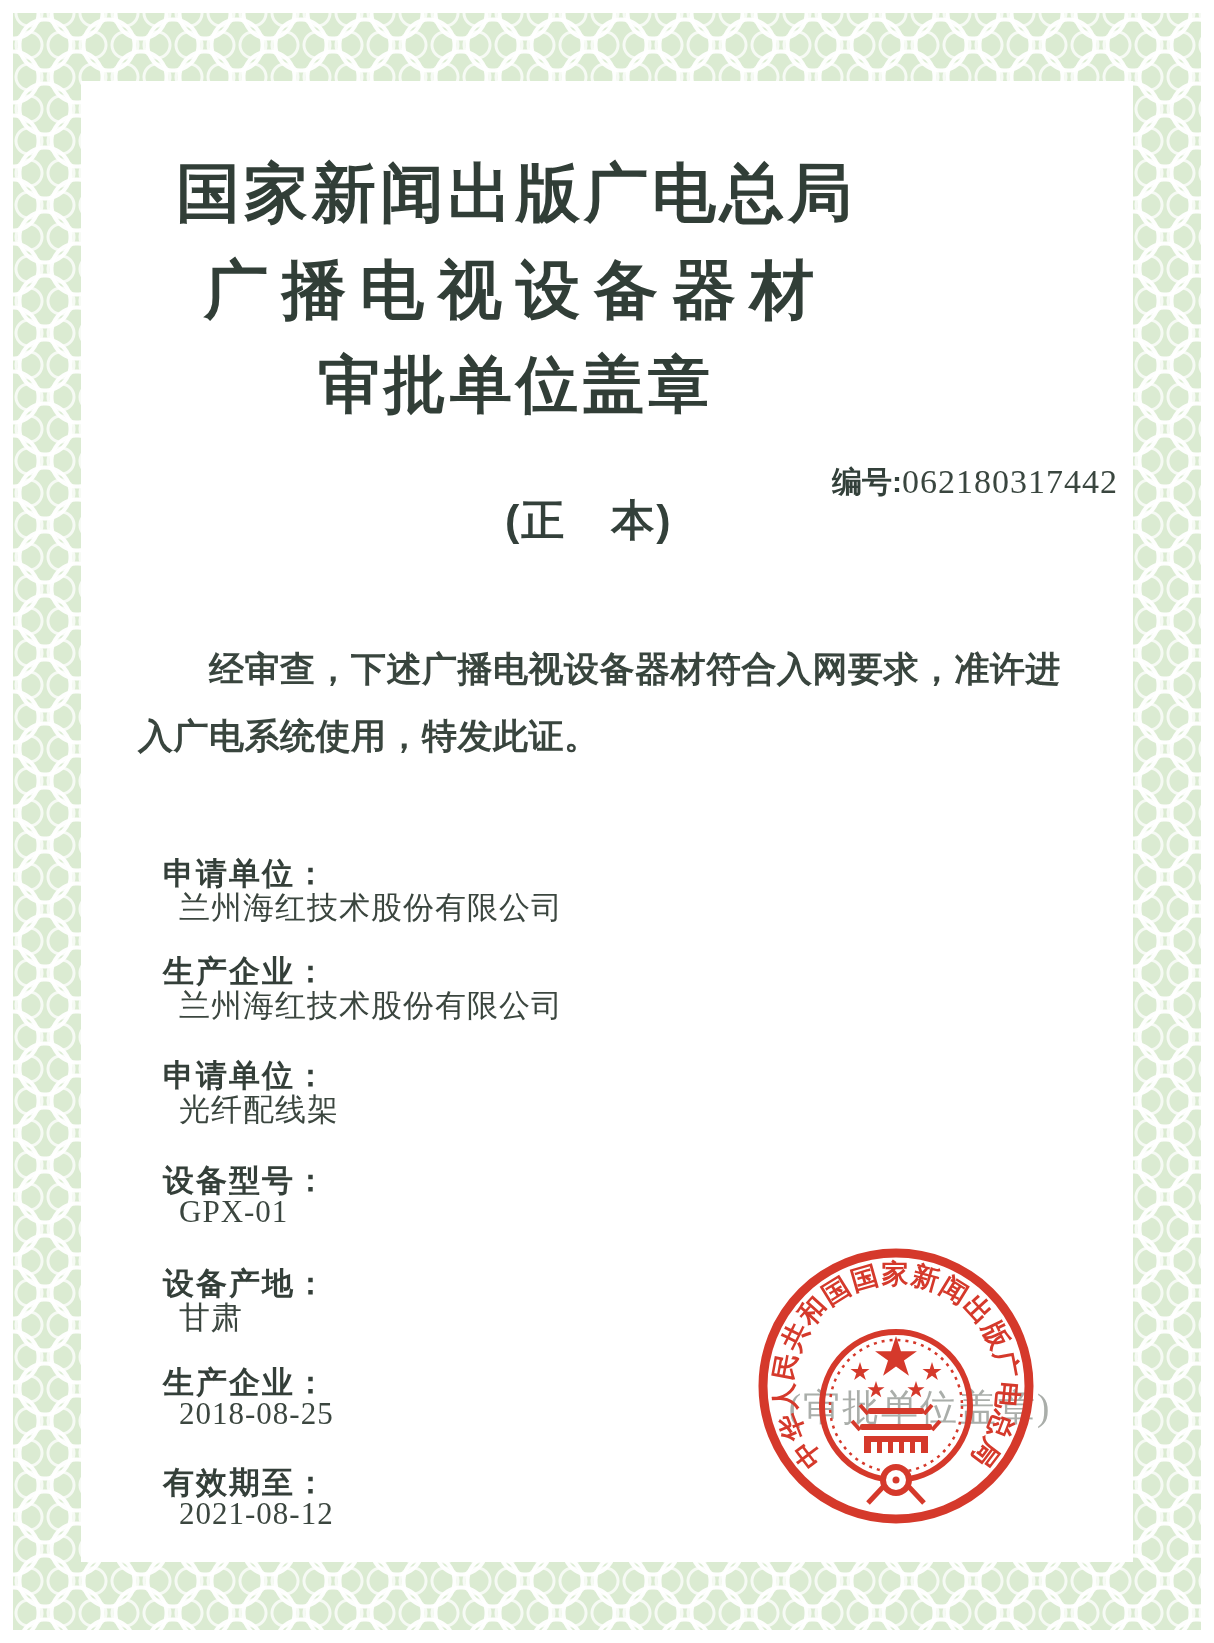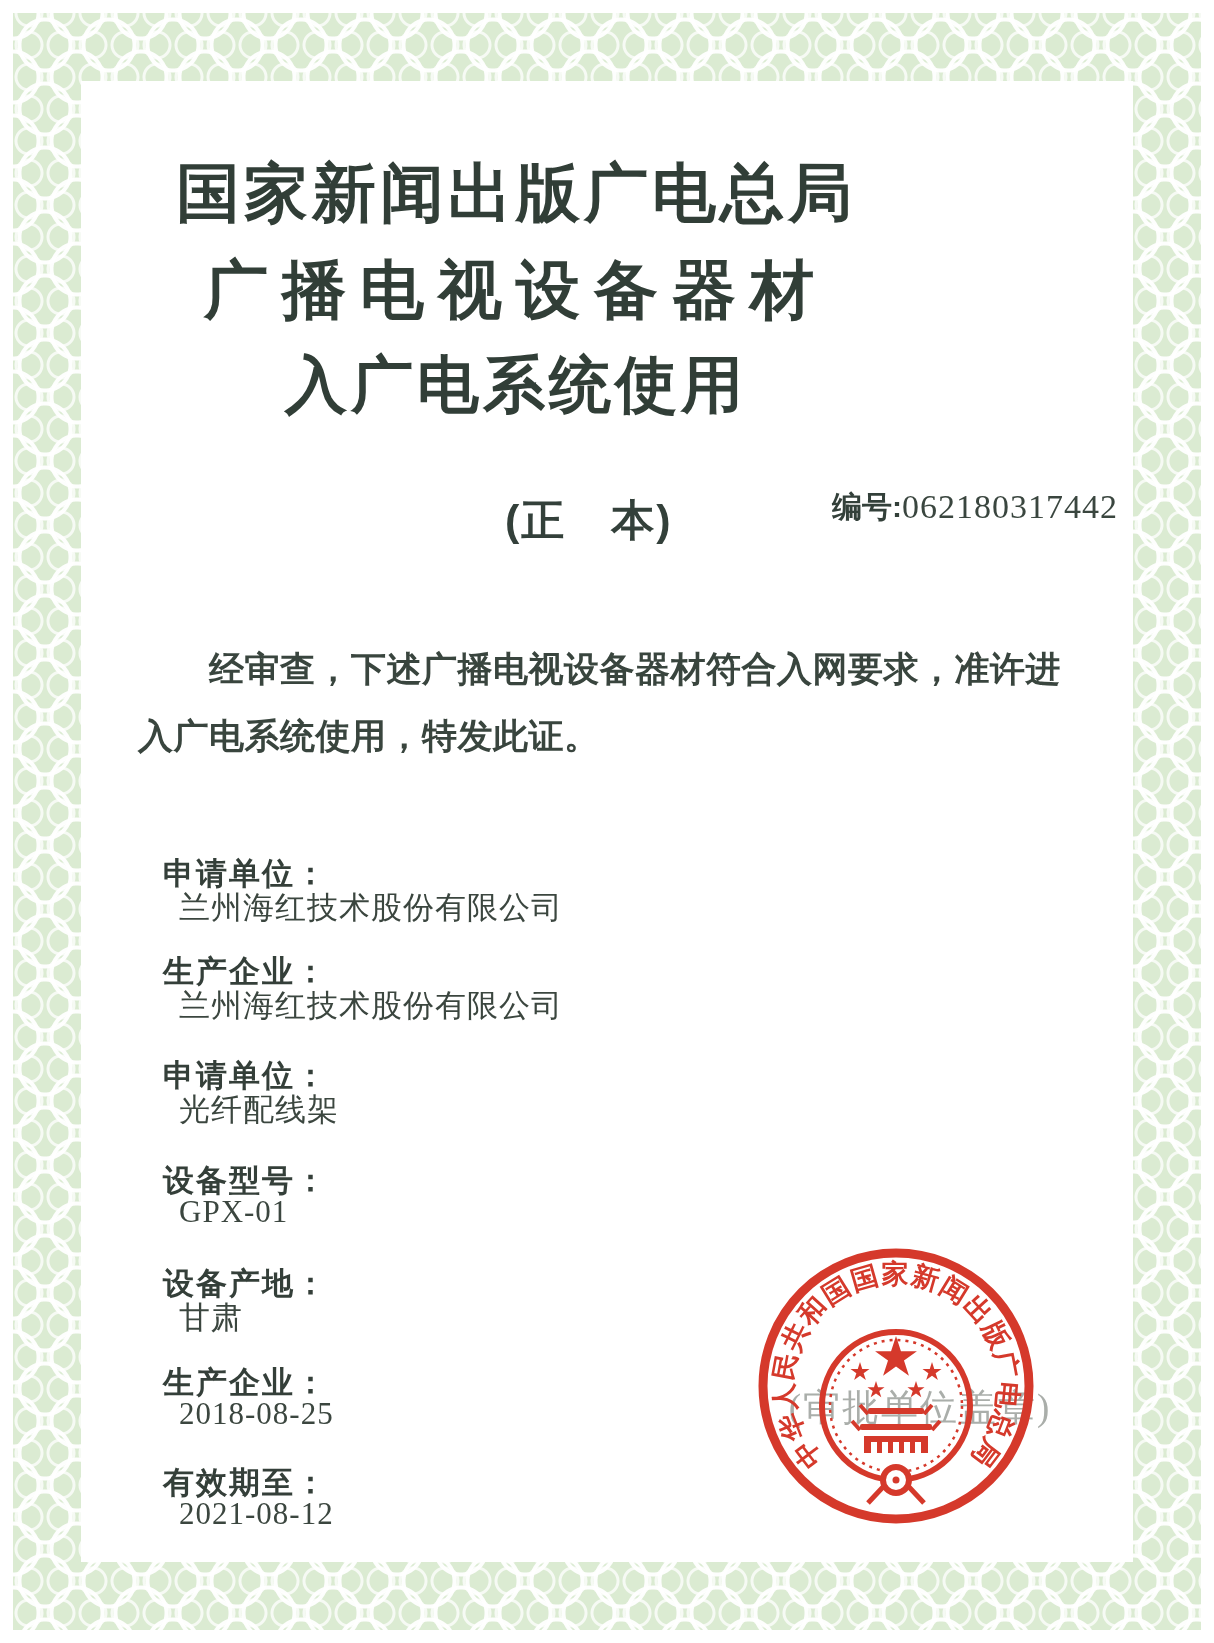--- a/index.html
+++ b/index.html
@@ -33,21 +33,21 @@
   .t1{top:150px; font-size:64px; letter-spacing:4px;}
   .t2{top:247px; font-size:64px; letter-spacing:14px;}
   .t3{top:343px; font-size:62px; letter-spacing:4px;}
 
   .copy-type{
     top:492px; left:505px;
     font-family:"Liberation Sans", sans-serif;
     font-weight:bold; font-size:43px; color:#33403a; letter-spacing:2px;
   }
   .serial{
-    top:487px; left:832px; display:flex; align-items:flex-end;
+    top:462px; left:832px; display:flex; align-items:flex-end;
   }
   .serial-label{
     font-family:"Liberation Sans", sans-serif;
     font-weight:bold; font-size:30px; color:#33403a;
   }
   .serial-number{
     font-family:"Liberation Serif", serif;
     font-size:34px; color:#3a463f; letter-spacing:1px;
     transform:translateY(-2px);
   }
@@ -88,21 +88,21 @@
 </head>
 <body>
 
 <div class="page">
 
   <div class="band"></div>
   <div class="sheet"></div>
 
   <div class="layer title-line t1">国家新闻出版广电总局</div>
   <div class="layer title-line t2">广播电视设备器材</div>
-  <div class="layer title-line t3">入广电系统使用</div>
+  <div class="layer title-line t3">审批单位盖章</div>
 
   <div class="layer copy-type">(正　本)</div>
 
   <div class="layer serial">
     <span class="serial-label">编号:</span>
     <span class="serial-number">062180317442</span>
   </div>
 
   <div class="layer body-text">
     <div class="body-line-1">经审查，下述广播电视设备器材符合入网要求，准许进</div>

